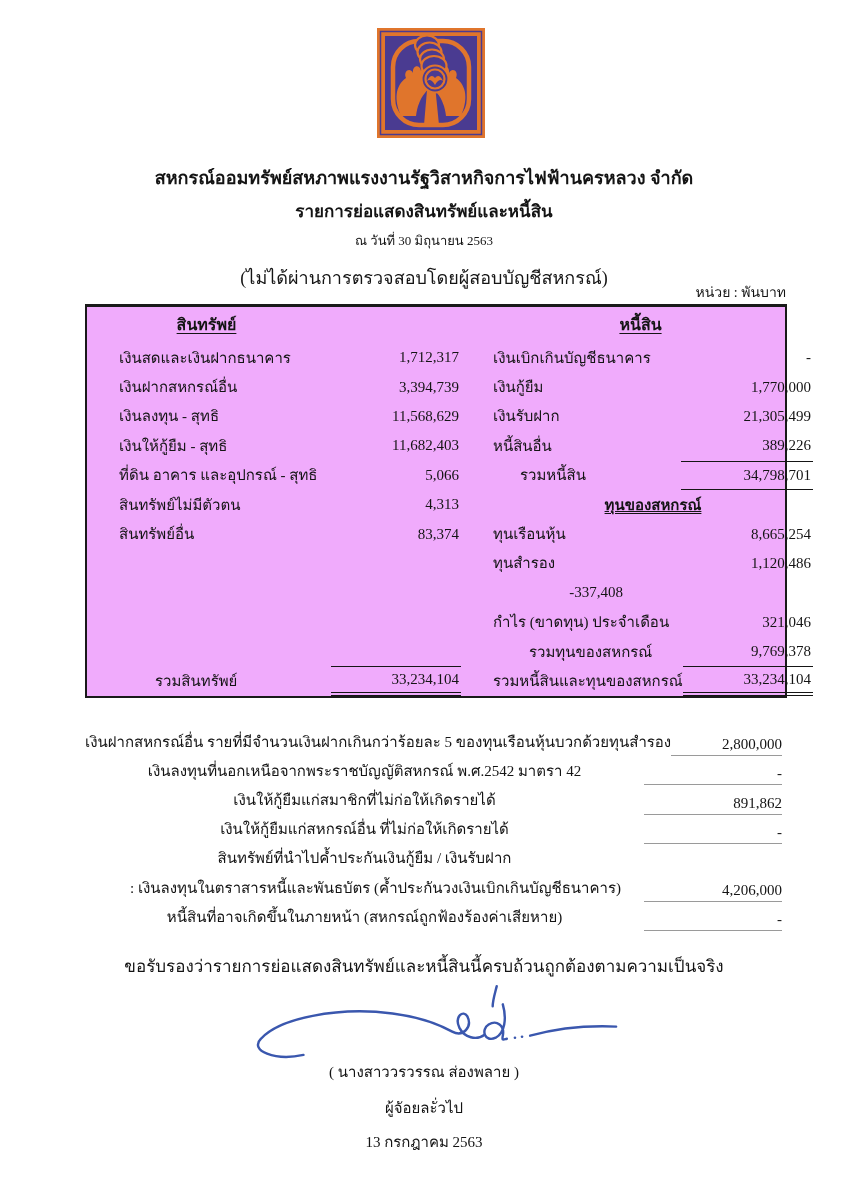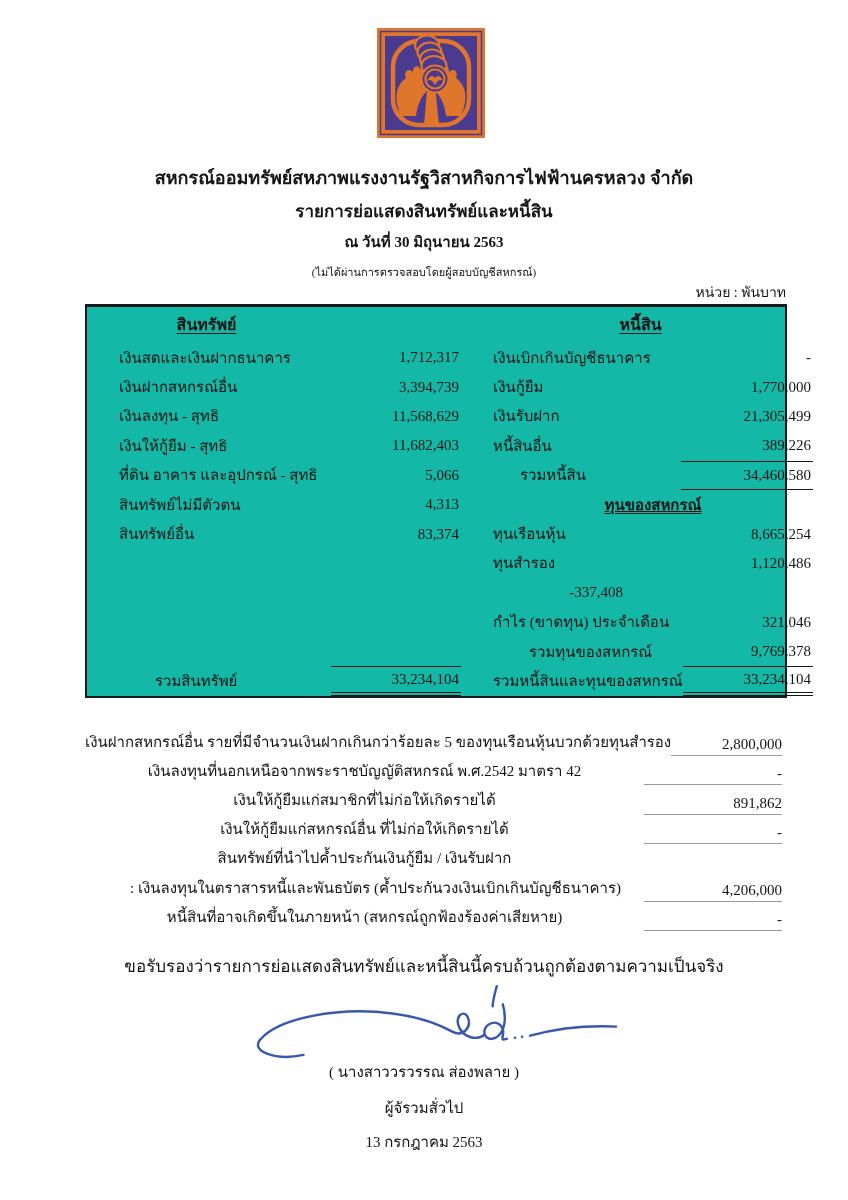--- a/index.html
+++ b/index.html
@@ -11,28 +11,28 @@
   }
   .page { position:relative; width:848px; height:1200px; background:#fff; overflow:hidden; }
 
   
   .logo { position:absolute; left:377px; top:28px; width:108px; height:110px; }
 
   
   .t-center { position:absolute; left:0; width:848px; text-align:center; white-space:nowrap; }
   .org-name     { top:163px; font-size:18px; font-weight:bold; }
   .report-title { top:197px; font-size:17px; font-weight:bold; }
-  .report-date  { top:230px; font-size:15px; font-weight:bold; }
-  .audit-note   { top:263px; font-size:11px; }
+  .report-date  { top:230px; font-size:13px; font-weight:normal; }
+  .audit-note   { top:263px; font-size:18px; }
   .unit-label   { position:absolute; top:281px; right:62px; font-size:14px; }
 
   
   .bs-table {
     position:absolute; left:85px; top:304px; width:702px; height:394px;
-    border:2px solid #1a1a1a; border-top-width:3px; background:#14b8a6;
+    border:2px solid #1a1a1a; border-top-width:3px; background:#f0abfc;
   }
   .bs-header { position:absolute; top:4px; left:0; width:100%; height:30px; display:flex; }
   .bs-header > div { width:50%; text-align:center; font-size:16px; font-weight:bold; line-height:28px; }
   .bs-header span { text-decoration:underline; text-underline-offset:3px; }
   .bs-h-left  { padding-right:110px; }
   .bs-h-right { padding-left:60px; }
 
   .col { position:absolute; top:36px;margin-left:27px; }
   .col-left  { left:5px;   width:342px; }
   .col-right { left:379px; width:320px; }
@@ -157,21 +157,21 @@
       <div class="row">
           <div class="lbl">เงินรับฝาก</div>
           <div class="val">21,305,499</div>
         </div>
       <div class="row">
           <div class="lbl">หนี้สินอื่น</div>
           <div class="val">389,226</div>
         </div>
       <div class="row">
           <div class="lbl indent-md">รวมหนี้สิน</div>
-          <div class="val line-top line-bottom">34,460,580</div>
+          <div class="val line-top line-bottom">34,798,701</div>
         </div>
       <div class="row sec-head">
           <div class="lbl">ทุนของสหกรณ์</div>
         </div>
       <div class="row">
           <div class="lbl">ทุนเรือนหุ้น</div>
           <div class="val">8,665,254</div>
         </div>
       <div class="row">
           <div class="lbl">ทุนสำรอง</div>
@@ -237,16 +237,16 @@
         <path d="M286,59 C315,51 348,49 371,50"></path>
       </g>
       <g fill="#3a57ae">
         <circle cx="271" cy="61" r="1.3"></circle>
         <circle cx="278" cy="60" r="1.3"></circle>
       </g>
     </svg>
   </div>
 
   <div class="t-center signer-name">( นางสาววรวรรณ  ส่องพลาย )</div>
-  <div class="t-center signer-title">ผู้จัรวมสั่วไป</div>
+  <div class="t-center signer-title">ผู้จัอยละั่วไป</div>
   <div class="t-center signed-date">13 กรกฎาคม 2563</div>
 
 </div>
 
 </body></html>

